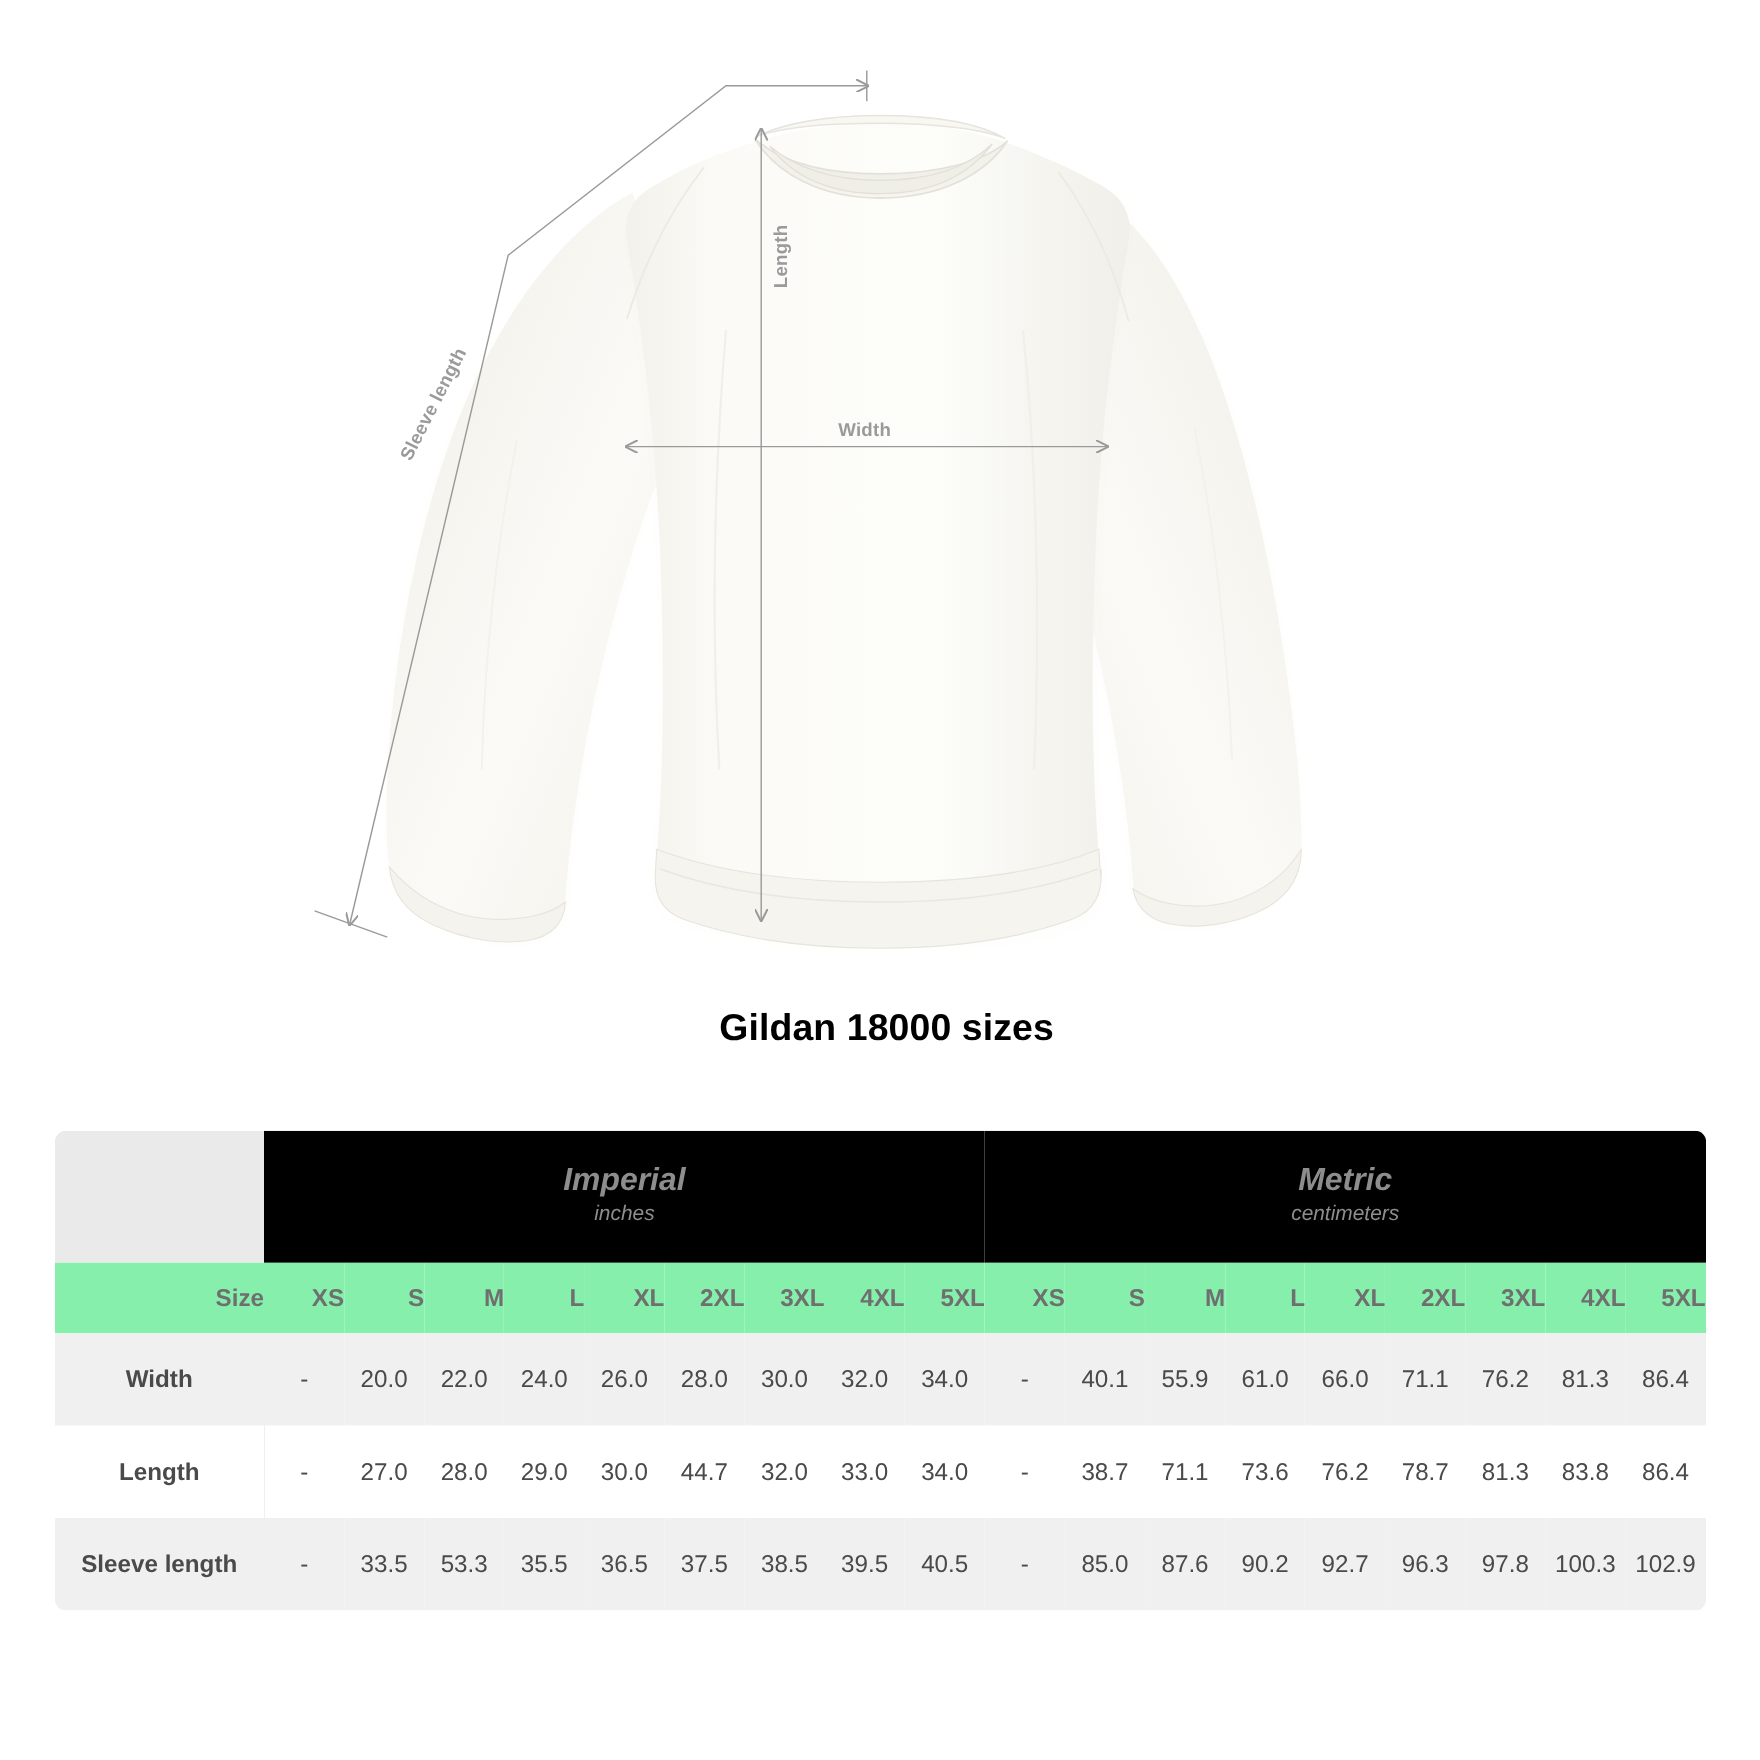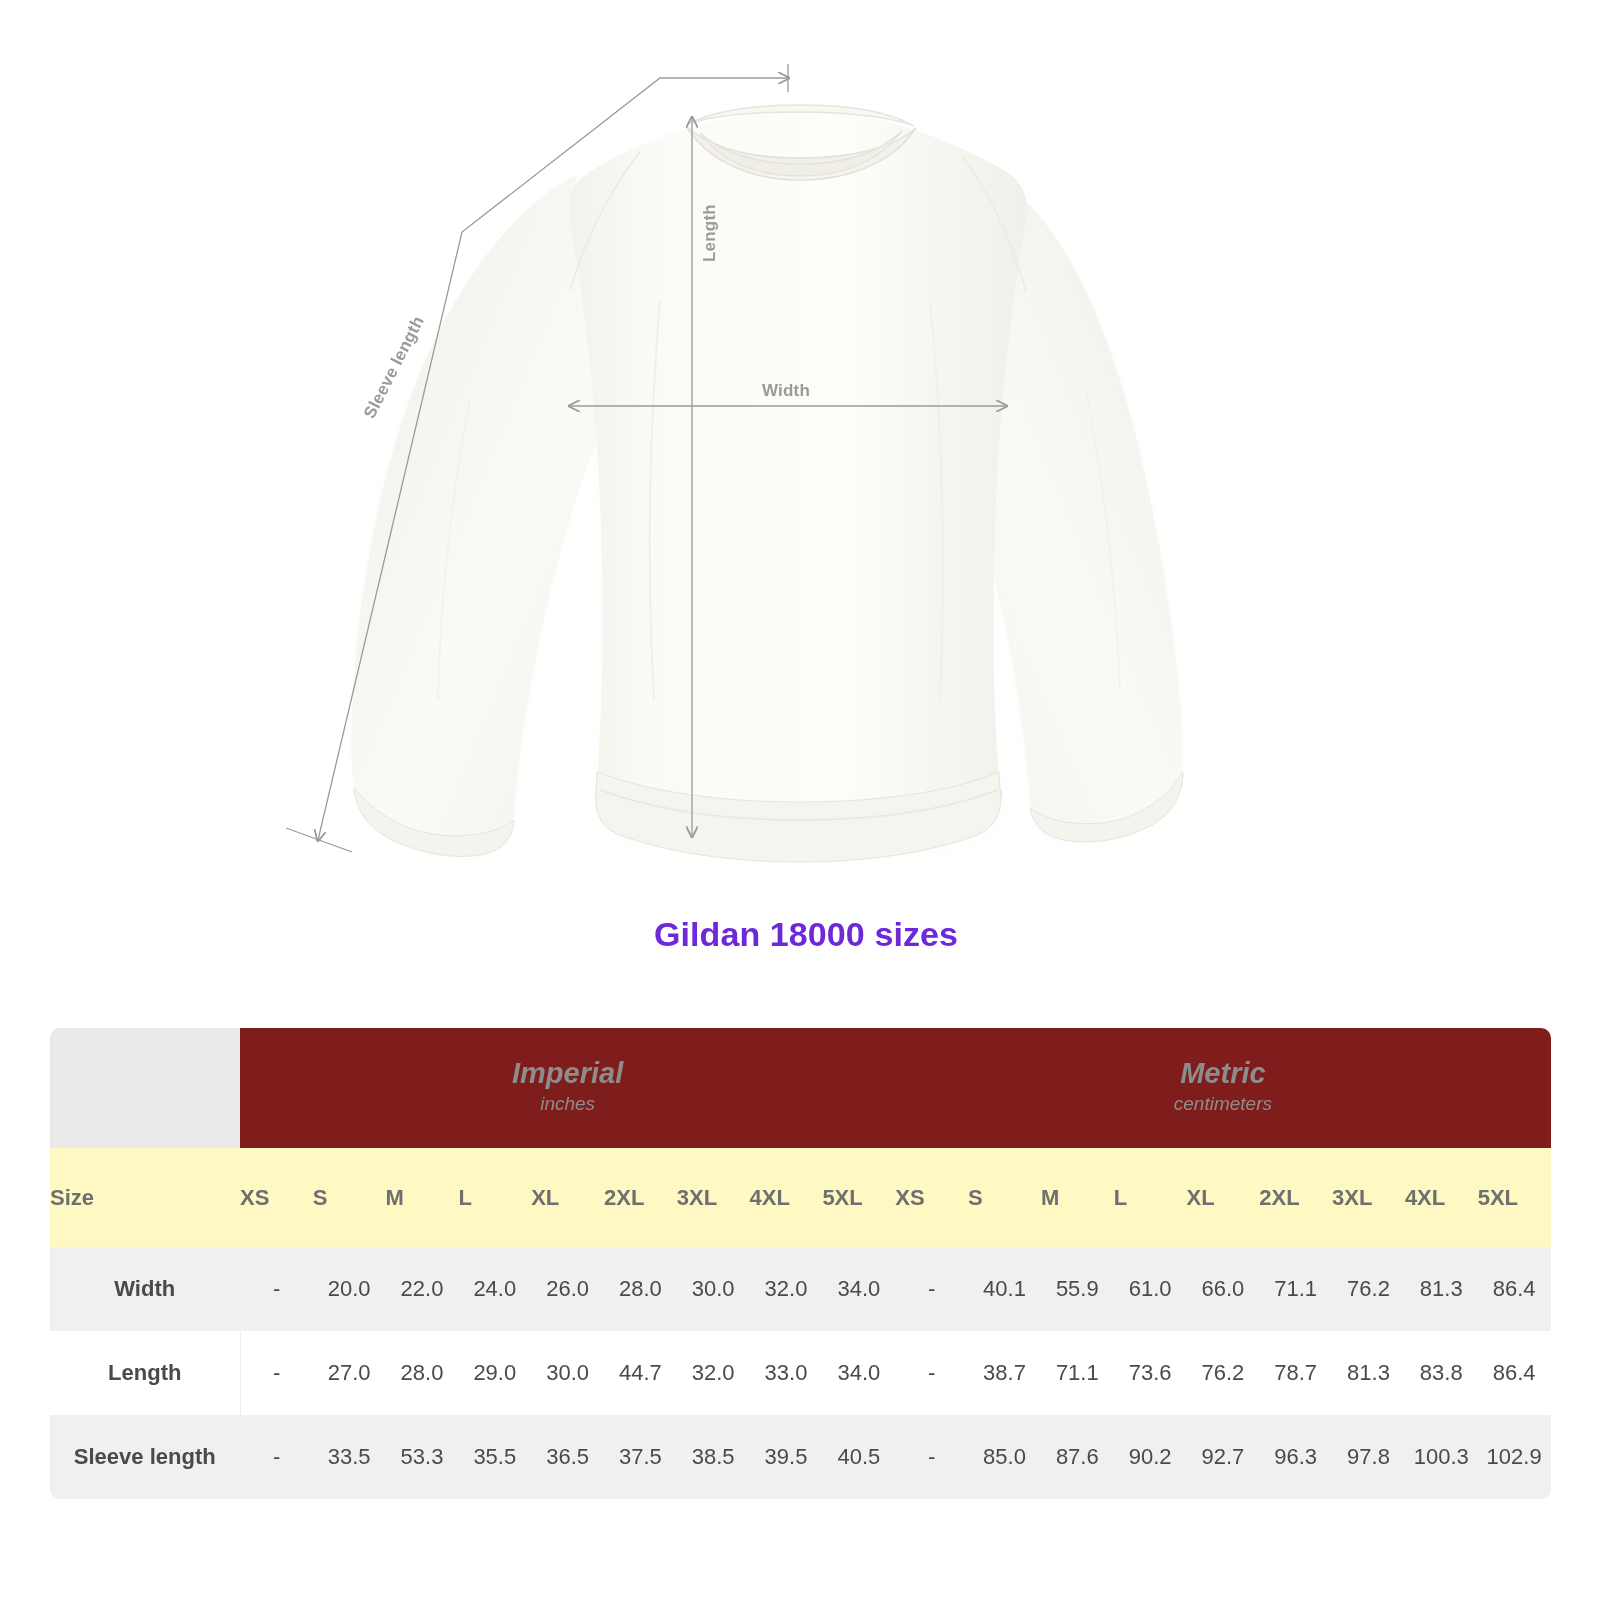--- a/index.html
+++ b/index.html
@@ -78,21 +78,21 @@
   .title-block {
     position: absolute;
     left: 0;
     top: 915px;
     width: 1600px;
     text-align: center;
   }
   .chart-title {
     font-size: 34px;
     font-weight: bold;
-    color: #6d28d9;
+    color: #000000;
     margin: 0 0 14px 12px;
     letter-spacing: 0.1px;
   }
   .chart-note {
     font-size: 19px;
     font-style: italic;
     color: #5b5b5b;
     margin: 0;
   }
 
@@ -110,21 +110,21 @@
     border-radius: 10px;
     overflow: hidden;
   }
   table.size-table td, table.size-table th {
     border: none;
     padding: 0;
   }
 
   .unit-head td {
     height: 120px;
-    background: #7f1d1d;
+    background: #000000;
     text-align: center;
     vertical-align: middle;
   }
   .unit-head td.first {
     background: #eaeaea;
   }
   .unit-name {
     font-size: 29px;
     font-weight: bold;
     font-style: italic;
@@ -132,23 +132,23 @@
     line-height: 1.15;
   }
   .unit-sub {
     font-size: 19px;
     font-style: italic;
     color: #8d8d8d;
     line-height: 1.5;
   }
 
   .head-row td {
-    height: 99px;
-    background: #fef9c3;
-    text-align: left;
+    height: 64px;
+    background: #86efac;
+    text-align: right;
     vertical-align: middle;
     font-size: 22px;
     color: #6f6f6f;
     font-weight: bold;
     border-right: 1px solid #efefef;
   }
   .head-row td:last-child { border-right: none; }
   .head-row td.rowlabel {
     color: #6f6f6f;
     font-size: 22px;

